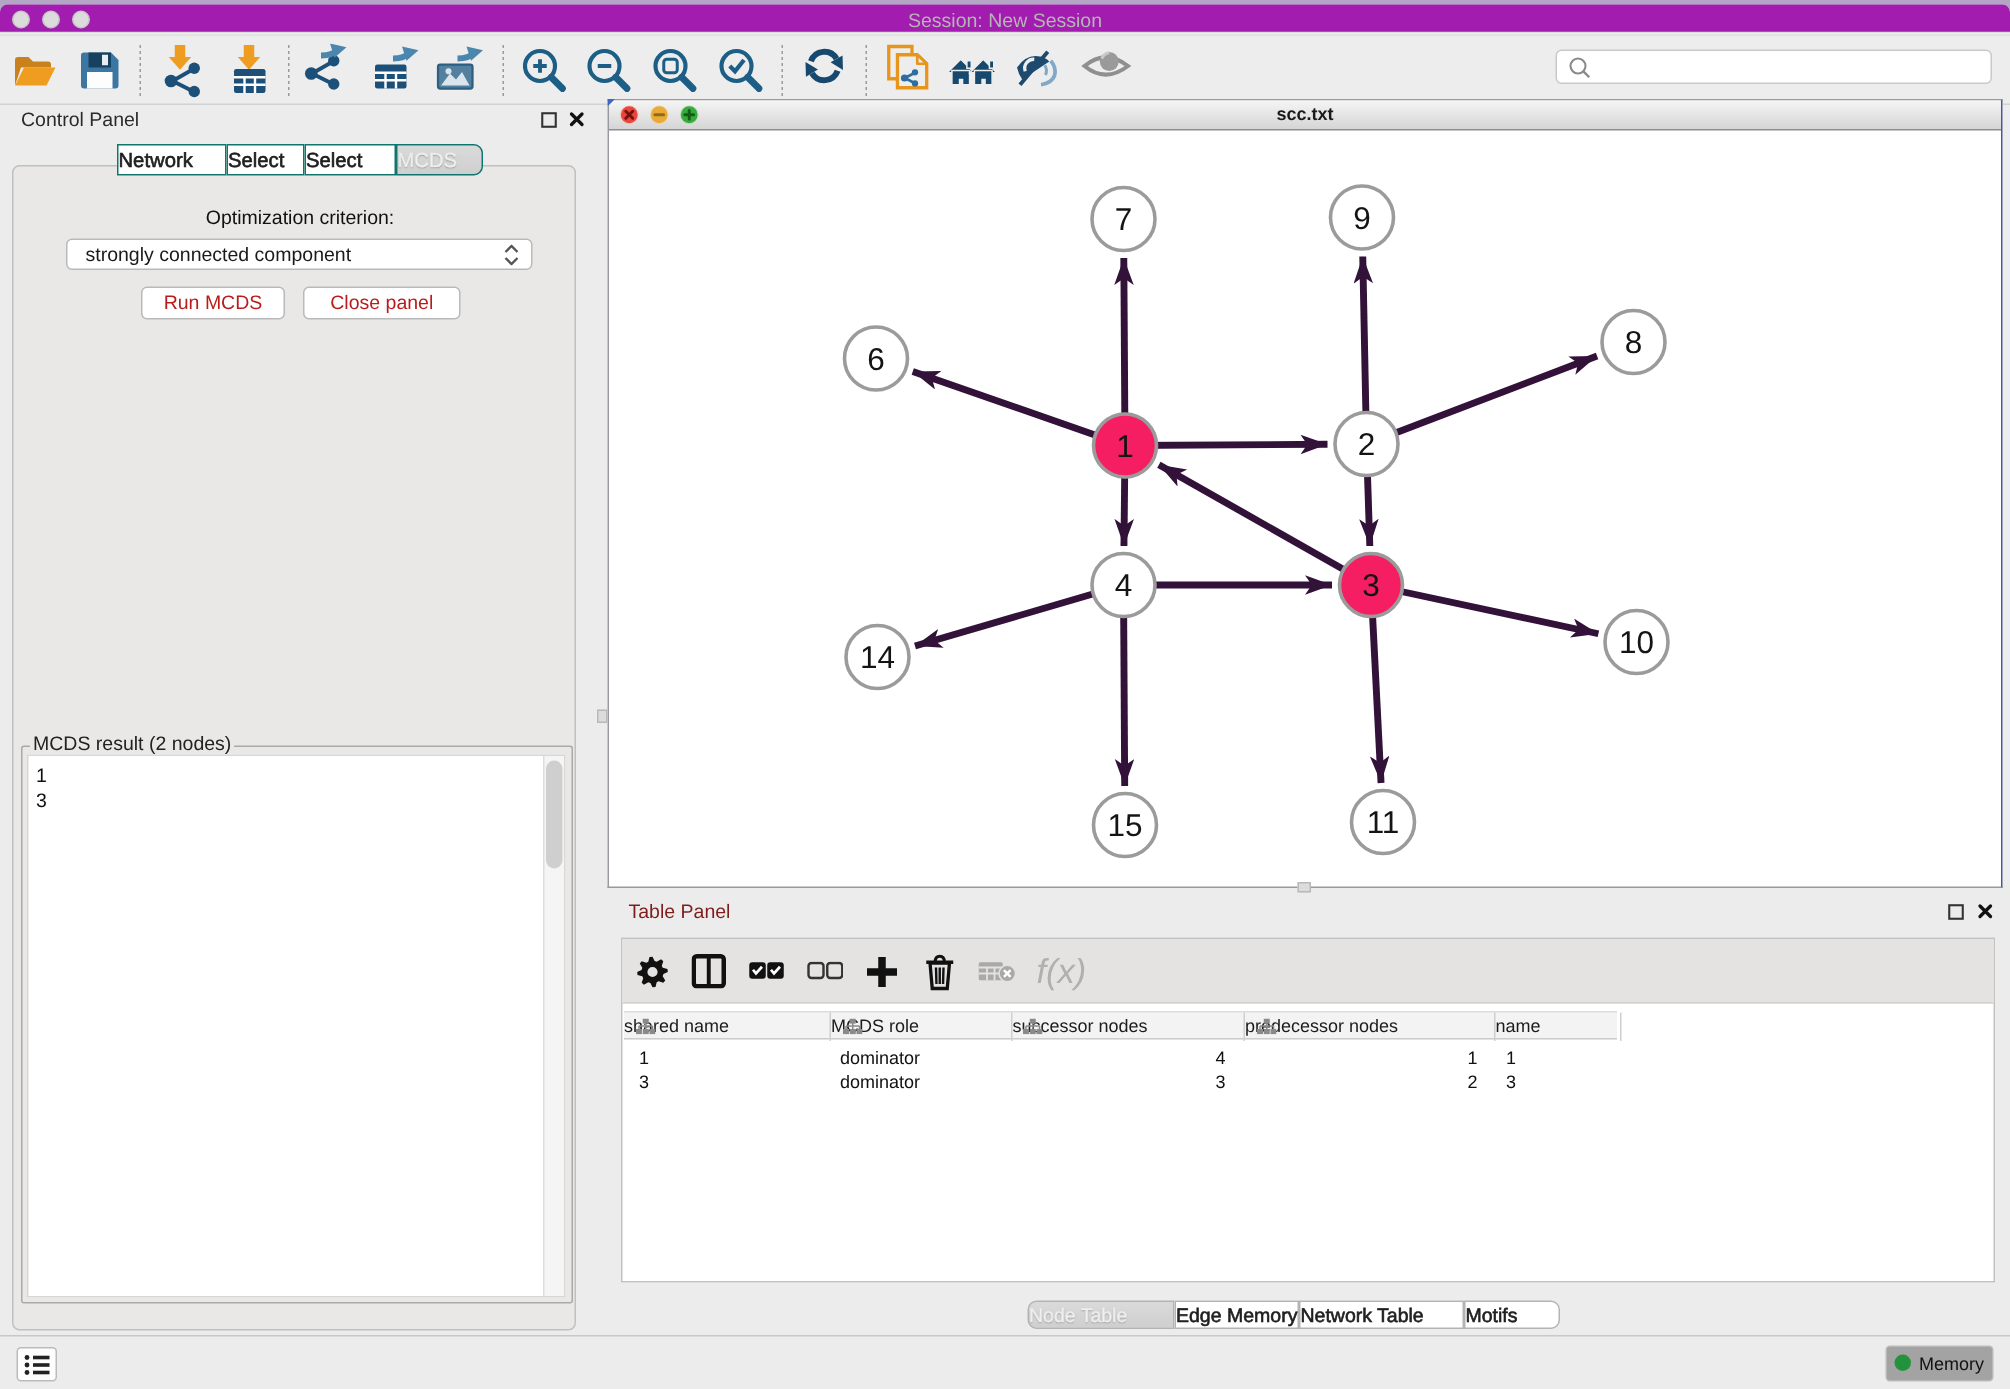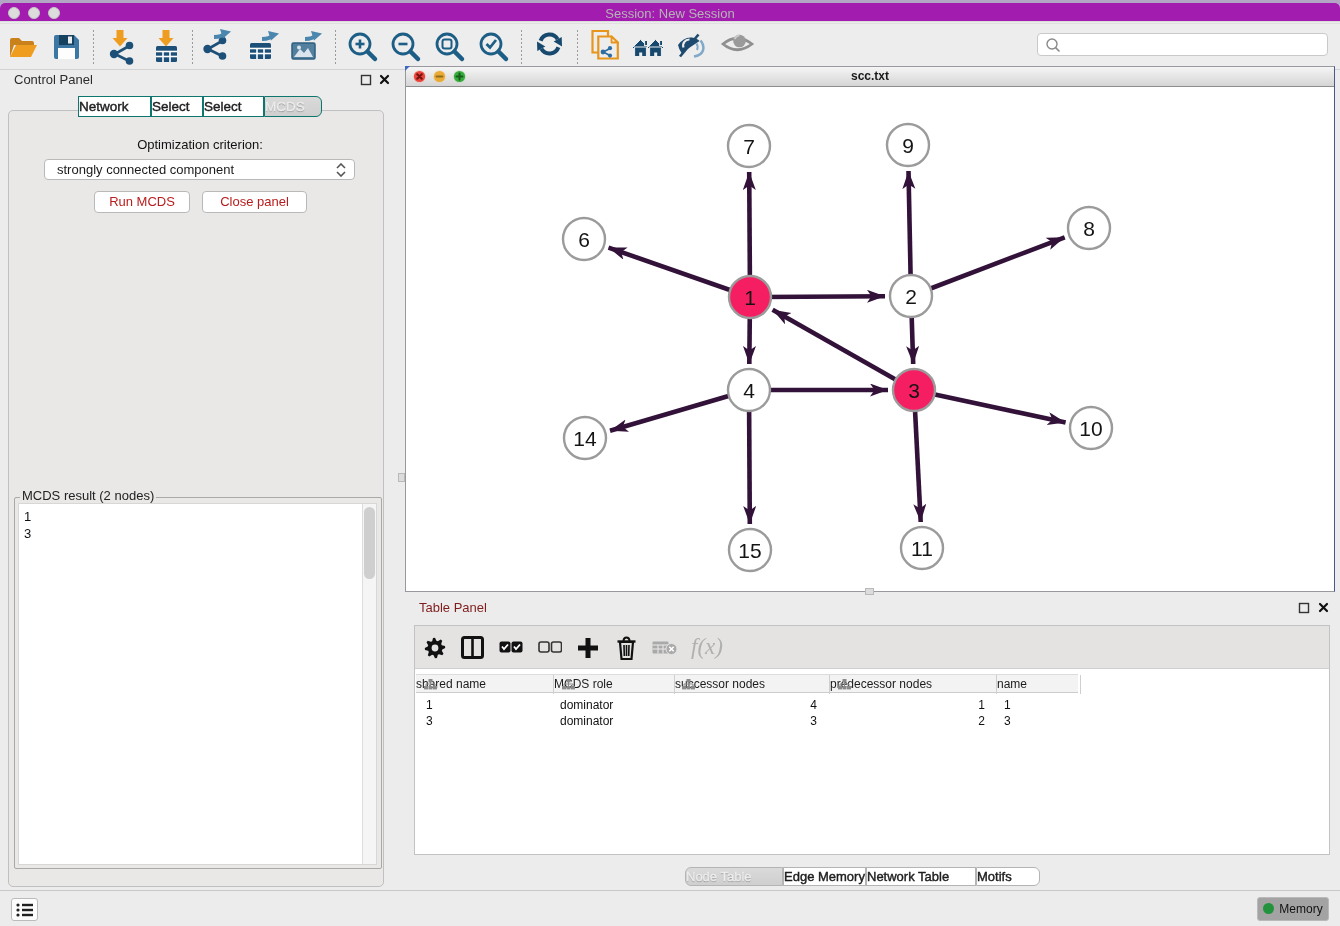--- a/index.html
+++ b/index.html
@@ -331,21 +331,21 @@
  <rect x="0.5" y="1.5" width="16" height="12" rx="1" fill="#a9a9a9"></rect>
  <g stroke="#e4e3e2" stroke-width="1.2">
           <line x1="0.5" y1="5" x2="16.5" y2="5"></line>
           <line x1="0.5" y1="9" x2="16.5" y2="9"></line>
           <line x1="6" y1="5" x2="6" y2="13.5"></line>
           <line x1="11" y1="5" x2="11" y2="13.5"></line>
         </g>
  <circle cx="19.5" cy="9" r="5.5" fill="#a9a9a9" stroke="#e4e3e2" stroke-width="1"></circle>
  <path d="M17.3 6.8 L21.7 11.2 M21.7 6.8 L17.3 11.2" stroke="#fff" stroke-width="1.6"></path>
 </svg>
-<div class="abs" style="left:276px;top:8px;font-family:Liberation Serif, serif;font-style:italic;font-size:23px;color:#b0b0b0">f(x)</div>
+<div class="abs" style="left:276px;top:8px;font-family:Liberation Sans, sans-serif;font-style:italic;font-size:23px;color:#b0b0b0">f(x)</div>
 </div>
   <div id="tp-table">
     <div id="tp-head">
       <div class="th" style="left:0;width:138px"><svg class="abs" style="left:8px;top:4px" width="13" height="11">
             <g fill="#8a8a8a">
               <rect x="4.5" y="0" width="4" height="3.4"></rect>
               <rect x="0" y="7" width="4" height="3.4"></rect>
               <rect x="4.5" y="7" width="4" height="3.4"></rect>
               <rect x="9" y="7" width="4" height="3.4"></rect>
             </g>

